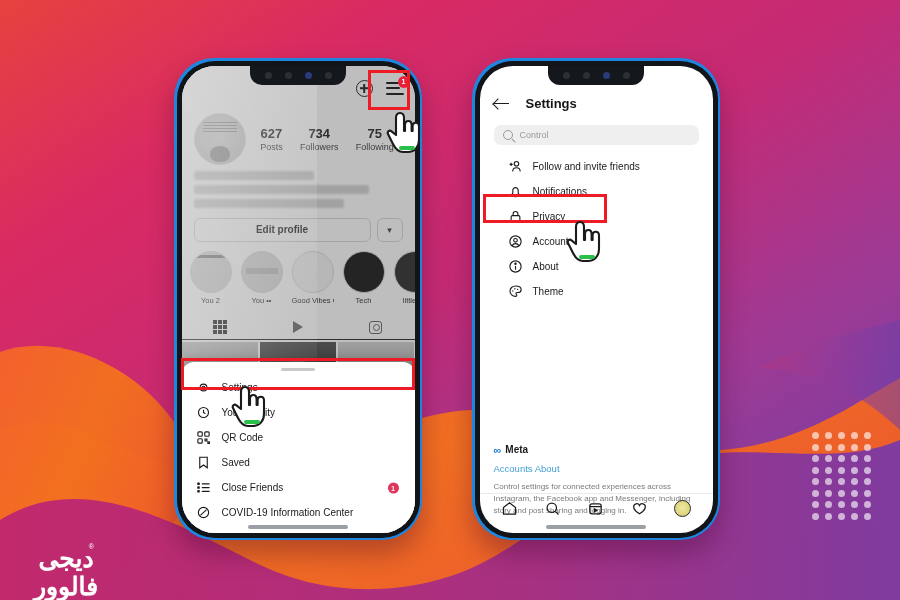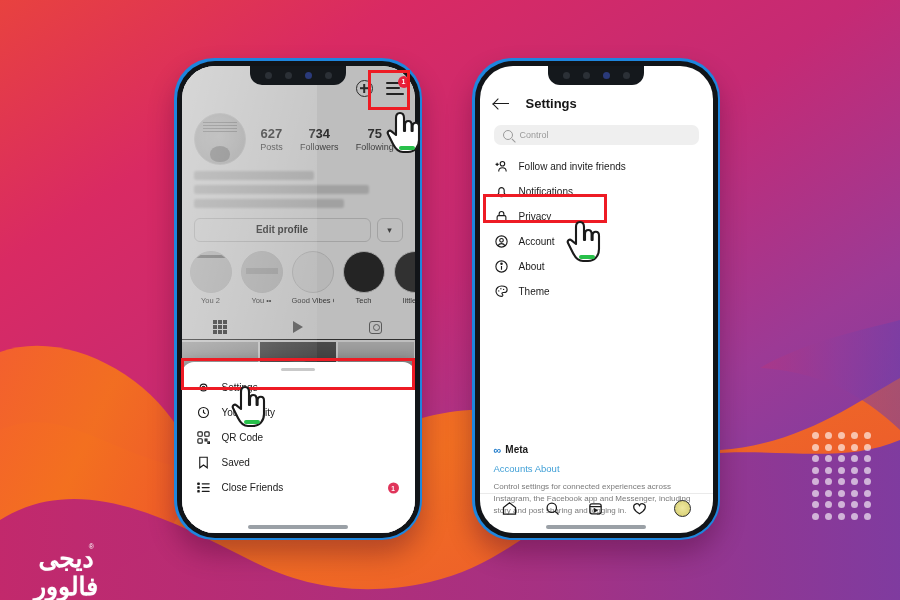--- a/index.html
+++ b/index.html
@@ -233,21 +233,21 @@
   .st-title { font-size: 13px; font-weight: bold; color:#151515; }
 
   .st-search {
     position:absolute; top:59px; left:14px; right:14px; height: 20px;
     background:#efefef; border-radius:7px; display:flex; align-items:center; gap:7px; padding: 0 9px;
   }
   .st-search .sq { width:10px; height:10px; border:1.4px solid #9a9a9a; border-radius:50%; position:relative; flex:none;}
   .st-search .sq::after{content:''; position:absolute; right:-4px; bottom:-3px; width:5px; height:1.4px; background:#9a9a9a; transform:rotate(45deg);}
   .st-search .ph { font-size: 9px; color:#9a9a9a; }
 
-  .st-list { position:absolute; top: 88px; left:0; right:0; }
+  .st-list { position:absolute; top: 88px; left:14px; right:0; }
   .st-row { display:flex; align-items:center; gap: 10px; height: 25px; padding: 0 14px; }
   .st-row .lbl { font-size: 10px; color:#1b1b1b; }
   .st-row .ri { width:15px; height:15px; flex:none; }
   .st-row .ri svg { width:15px;height:15px; display:block;}
 
   .meta-block { position:absolute; top: 378px; left: 14px; right: 14px; }
   .meta-row { display:flex; align-items:center; gap:5px; }
   .meta-logo { font-size: 11px; color:#1877c9; font-weight:bold; letter-spacing:-1px;}
   .meta-name { font-size: 10px; font-weight: bold; color: #1b1b1b; }
   .acc-center { font-size: 9.5px; color: #3f9fd6; margin-top: 7px; }
@@ -532,20 +532,29 @@
               <rect x="2" y="16" width="4" height="4" rx="1"></rect>
               <rect x="9" y="5" width="13" height="2" rx="1"></rect>
                 <rect x="9" y="11" width="13" height="2" rx="1"></rect>
               <rect x="9" y="17" width="13" height="2" rx="1"></rect>
             </svg>
           </span>
           <span class="mlabel">Close Friends</span>
           <span class="menu-badge">1</span>
         </div>
 
+        <div class="menu-item">
+          <span class="mi">
+            <svg viewBox="0 0 24 24" fill="none" stroke="#1b1b1b" stroke-width="1.8">
+              <circle cx="12" cy="12" r="8.2"></circle>
+                <path d="M7 16.5 17 7.5"></path>
+            </svg>
+          </span>
+          <span class="mlabel">COVID-19 Information Center</span>
+        </div>
       </div>
 
       <div class="notch">
         <b></b>
           <b></b>
           <b class="cam"></b>
           <b></b>
       </div>
       <div class="home-ind"></div>
     </div>

